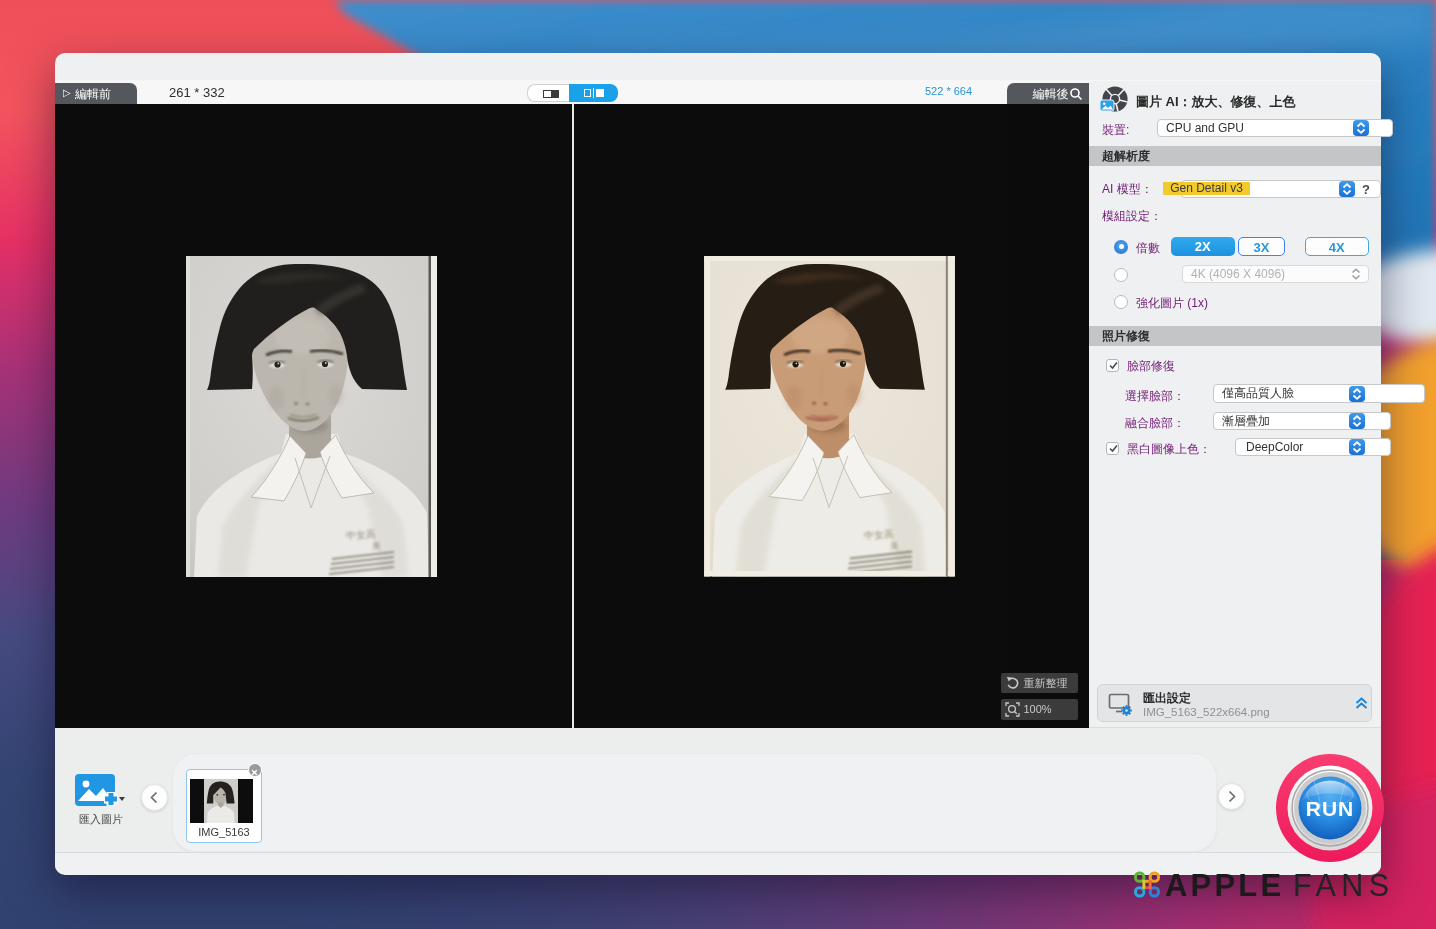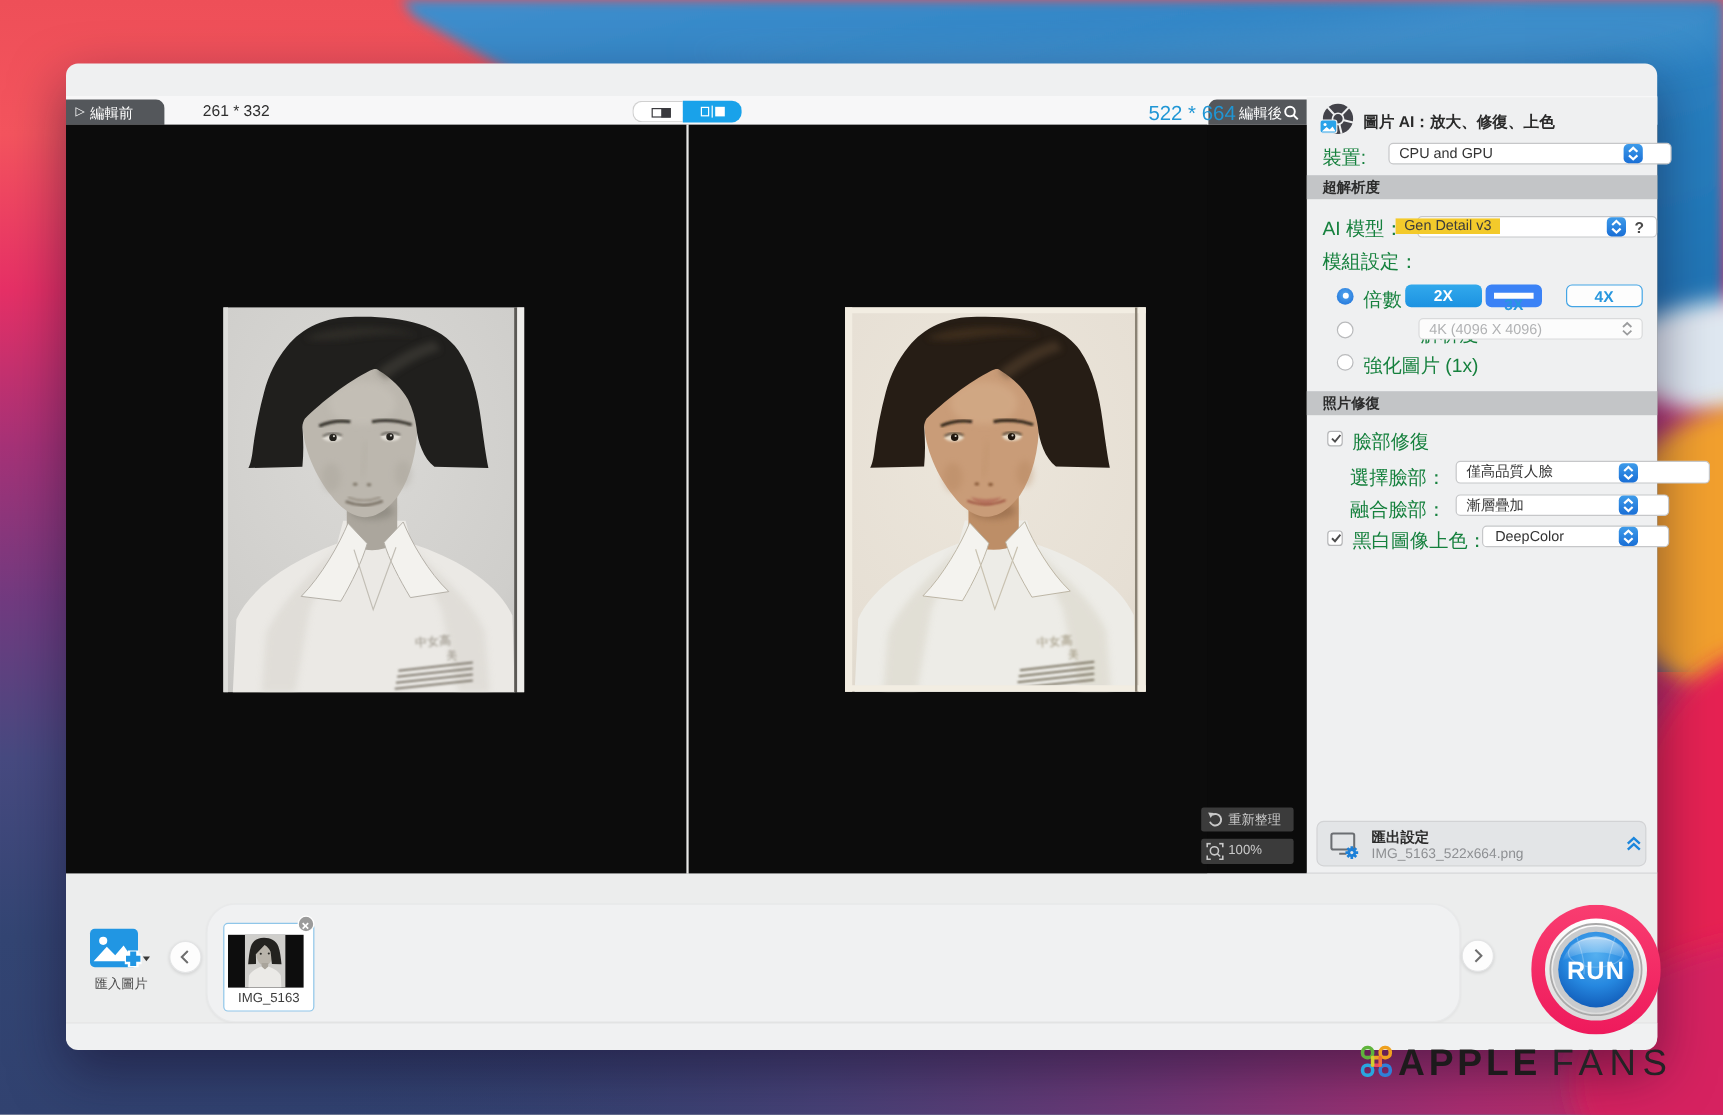--- a/index.html
+++ b/index.html
@@ -9,21 +9,21 @@
 #titlepill{position:absolute;left:538px;top:1px;width:248px;height:21px;border-radius:5px;background:linear-gradient(#979ba0,#888c92);color:#fff;font-weight:bold;font-size:13px;text-align:center;line-height:21px;}
 #toolbar{position:absolute;left:0;top:27px;width:100%;height:24px;background:#f7f7f8;}
 .dtab{position:absolute;top:2.5px;height:21.5px;background:#54575b;color:#fff;font-size:12px;}
 #content{position:absolute;left:0;top:51px;width:100%;height:624px;background:#0b0b0b;}
 #panelL{position:absolute;left:0;top:0;width:517px;height:624px;background:#0c0c0c;}
 #divider{position:absolute;left:517px;top:0;width:1.5px;height:624px;background:#e8e8e6;}
 #panelR{position:absolute;left:518.5px;top:0;width:432px;height:624px;background:#0c0c0c;}
 #sidebar{position:absolute;left:1034px;top:-23px;width:292px;height:647px;background:#eff0f1;border-bottom:1px solid #dadbdc;box-sizing:border-box;}
 #bottombar{position:absolute;left:0;top:675px;width:100%;height:146px;background:#eceded;border-radius:0 0 10px 10px;}
 .secbar{position:absolute;left:0;width:292px;height:20px;background:#c3c5c7;color:#2c2c2c;font-weight:bold;font-size:12px;line-height:20px;padding-left:13px;box-sizing:border-box;}
-.lbl{position:absolute;font-size:16px;color:#15803d;white-space:nowrap;}
+.lbl{position:absolute;font-size:12px;color:#701a75;white-space:nowrap;}
 .dd{position:absolute;background:#fff;border:1px solid #c6c7c9;border-radius:4px;box-sizing:border-box;font-size:12px;color:#333;white-space:nowrap;margin-left:24px;}
 .ddg{position:absolute;background:#fcfcfc;border:1px solid #d9dadb;border-radius:4px;box-sizing:border-box;font-size:12px;color:#b1b2b4;white-space:nowrap;}
 .step{position:absolute;width:16px;height:16px;border-radius:4px;background:linear-gradient(#3d9bea,#1a6fd6);}
 .xbtn{position:absolute;height:19px;border-radius:5px;font-weight:bold;font-size:13px;text-align:center;line-height:19px;box-sizing:border-box;}
 .radio{position:absolute;width:14px;height:14px;border-radius:50%;box-sizing:border-box;}
 .cb{position:absolute;width:13px;height:13px;border-radius:3px;background:#fff;border:1px solid #b4b5b7;box-sizing:border-box;}
 </style></head>
 <body>
 <svg id="wall" width="1436" height="929" viewBox="0 0 1436 929">
 <defs>
@@ -76,21 +76,21 @@
       <span style="position:absolute;left:20px;top:3px;">編輯前</span>
     </div>
     <div class="dtab" style="left:951.5px;width:82.5px;border-radius:7px 0 0 0;">
       <span style="position:absolute;left:26px;top:3px;">編輯後</span>
       <svg style="position:absolute;left:62px;top:4px;" width="14" height="14" viewBox="0 0 14 14">
           <circle cx="6" cy="6" r="4" fill="none" stroke="#fff" stroke-width="1.6"></circle>
           <line x1="9" y1="9" x2="12.5" y2="12.5" stroke="#fff" stroke-width="1.6"></line>
         </svg>
     </div>
     <span style="position:absolute;left:114px;top:5px;font-size:13px;color:#2e2e2e;">261 * 332</span>
-    <span style="position:absolute;left:902px;top:5px;font-size:17px;color:#1f96d5;">522 * 664</span>
+    <span style="position:absolute;left:870px;top:5px;font-size:11px;color:#1f96d5;">522 * 664</span>
     <div style="position:absolute;left:472px;top:4px;width:41.5px;height:18px;background:#fff;border:1px solid #d0d0d0;border-right:none;border-radius:8px 0 0 8px;box-sizing:border-box;">
       <div style="position:absolute;left:15px;top:5px;width:16px;height:8px;border:1.5px solid #3a3a3e;box-sizing:border-box;"></div>
       <div style="position:absolute;left:23px;top:5px;width:8px;height:8px;background:#3a3a3e;"></div>
     </div>
     <div style="position:absolute;left:513.5px;top:4px;width:49px;height:18px;background:#19a2ea;border-radius:0 8px 8px 0;">
       <div style="position:absolute;left:15px;top:5px;width:7px;height:8px;border:1.3px solid #fff;box-sizing:border-box;"></div>
       <div style="position:absolute;left:24.5px;top:4px;width:1.3px;height:10px;background:#fff;"></div>
       <div style="position:absolute;left:27.5px;top:5px;width:8px;height:8px;background:#fff;"></div>
     </div>
   </div>
@@ -265,21 +265,21 @@
       <div class="step" style="left:250px;top:99.5px;"><svg width="16" height="16" viewBox="0 0 16 16">
             <path d="M4.5,6.5 L8,3.2 L11.5,6.5" fill="none" stroke="#fff" stroke-width="1.8"></path>
             <path d="M4.5,9.5 L8,12.8 L11.5,9.5" fill="none" stroke="#fff" stroke-width="1.8"></path>
           </svg></div>
       <span class="lbl" style="left:273px;top:101px;font-weight:bold;font-size:13px;color:#4a4a4a;">?</span>
       <span class="lbl" style="left:13px;top:127px;">模組設定：</span>
       <div class="radio" style="left:25px;top:158.5px;background:radial-gradient(circle at 50% 40%,#55a7ee,#1a6ed8);"></div>
       <div style="position:absolute;left:29.5px;top:163px;width:5px;height:5px;border-radius:50%;background:#fff;"></div>
       <span class="lbl" style="left:47px;top:159px;">倍數</span>
       <div class="xbtn" style="left:82px;top:155.5px;width:63.5px;background:linear-gradient(#32a9ec,#1c92e1);color:#fff;">2X</div>
-      <div class="xbtn" style="left:149px;top:155.5px;width:47px;background:#fdfdfd;border:7px solid #3b82f6;color:#2897de;">3X</div>
+      <div class="xbtn" style="left:149px;top:155.5px;width:47px;background:#fdfdfd;border:1px solid #3b82f6;color:#2897de;">3X</div>
       <div class="xbtn" style="left:216px;top:155.5px;width:63.5px;background:#fdfdfd;border:1px solid #44a5e5;color:#2897de;">4X</div>
       <div class="radio" style="left:25px;top:187px;background:#fff;border:1px solid #b9babc;"></div>
       <span class="lbl" style="left:47px;top:187.5px;margin-left:48px;">解析度</span>
       <div class="ddg" style="left:93px;top:184px;width:187px;height:18px;line-height:16px;padding-left:8px;">4K (4096 X 4096)</div>
       <svg style="position:absolute;left:261px;top:186px;" width="12" height="14" viewBox="0 0 12 14">
           <path d="M2.5,5.5 L6,2.2 L9.5,5.5" fill="none" stroke="#9a9b9d" stroke-width="1.5"></path>
           <path d="M2.5,8.5 L6,11.8 L9.5,8.5" fill="none" stroke="#9a9b9d" stroke-width="1.5"></path>
         </svg>
       <div class="radio" style="left:25px;top:213.5px;background:#fff;border:1px solid #b9babc;"></div>
       <span class="lbl" style="left:47px;top:214px;">強化圖片 (1x)</span>

